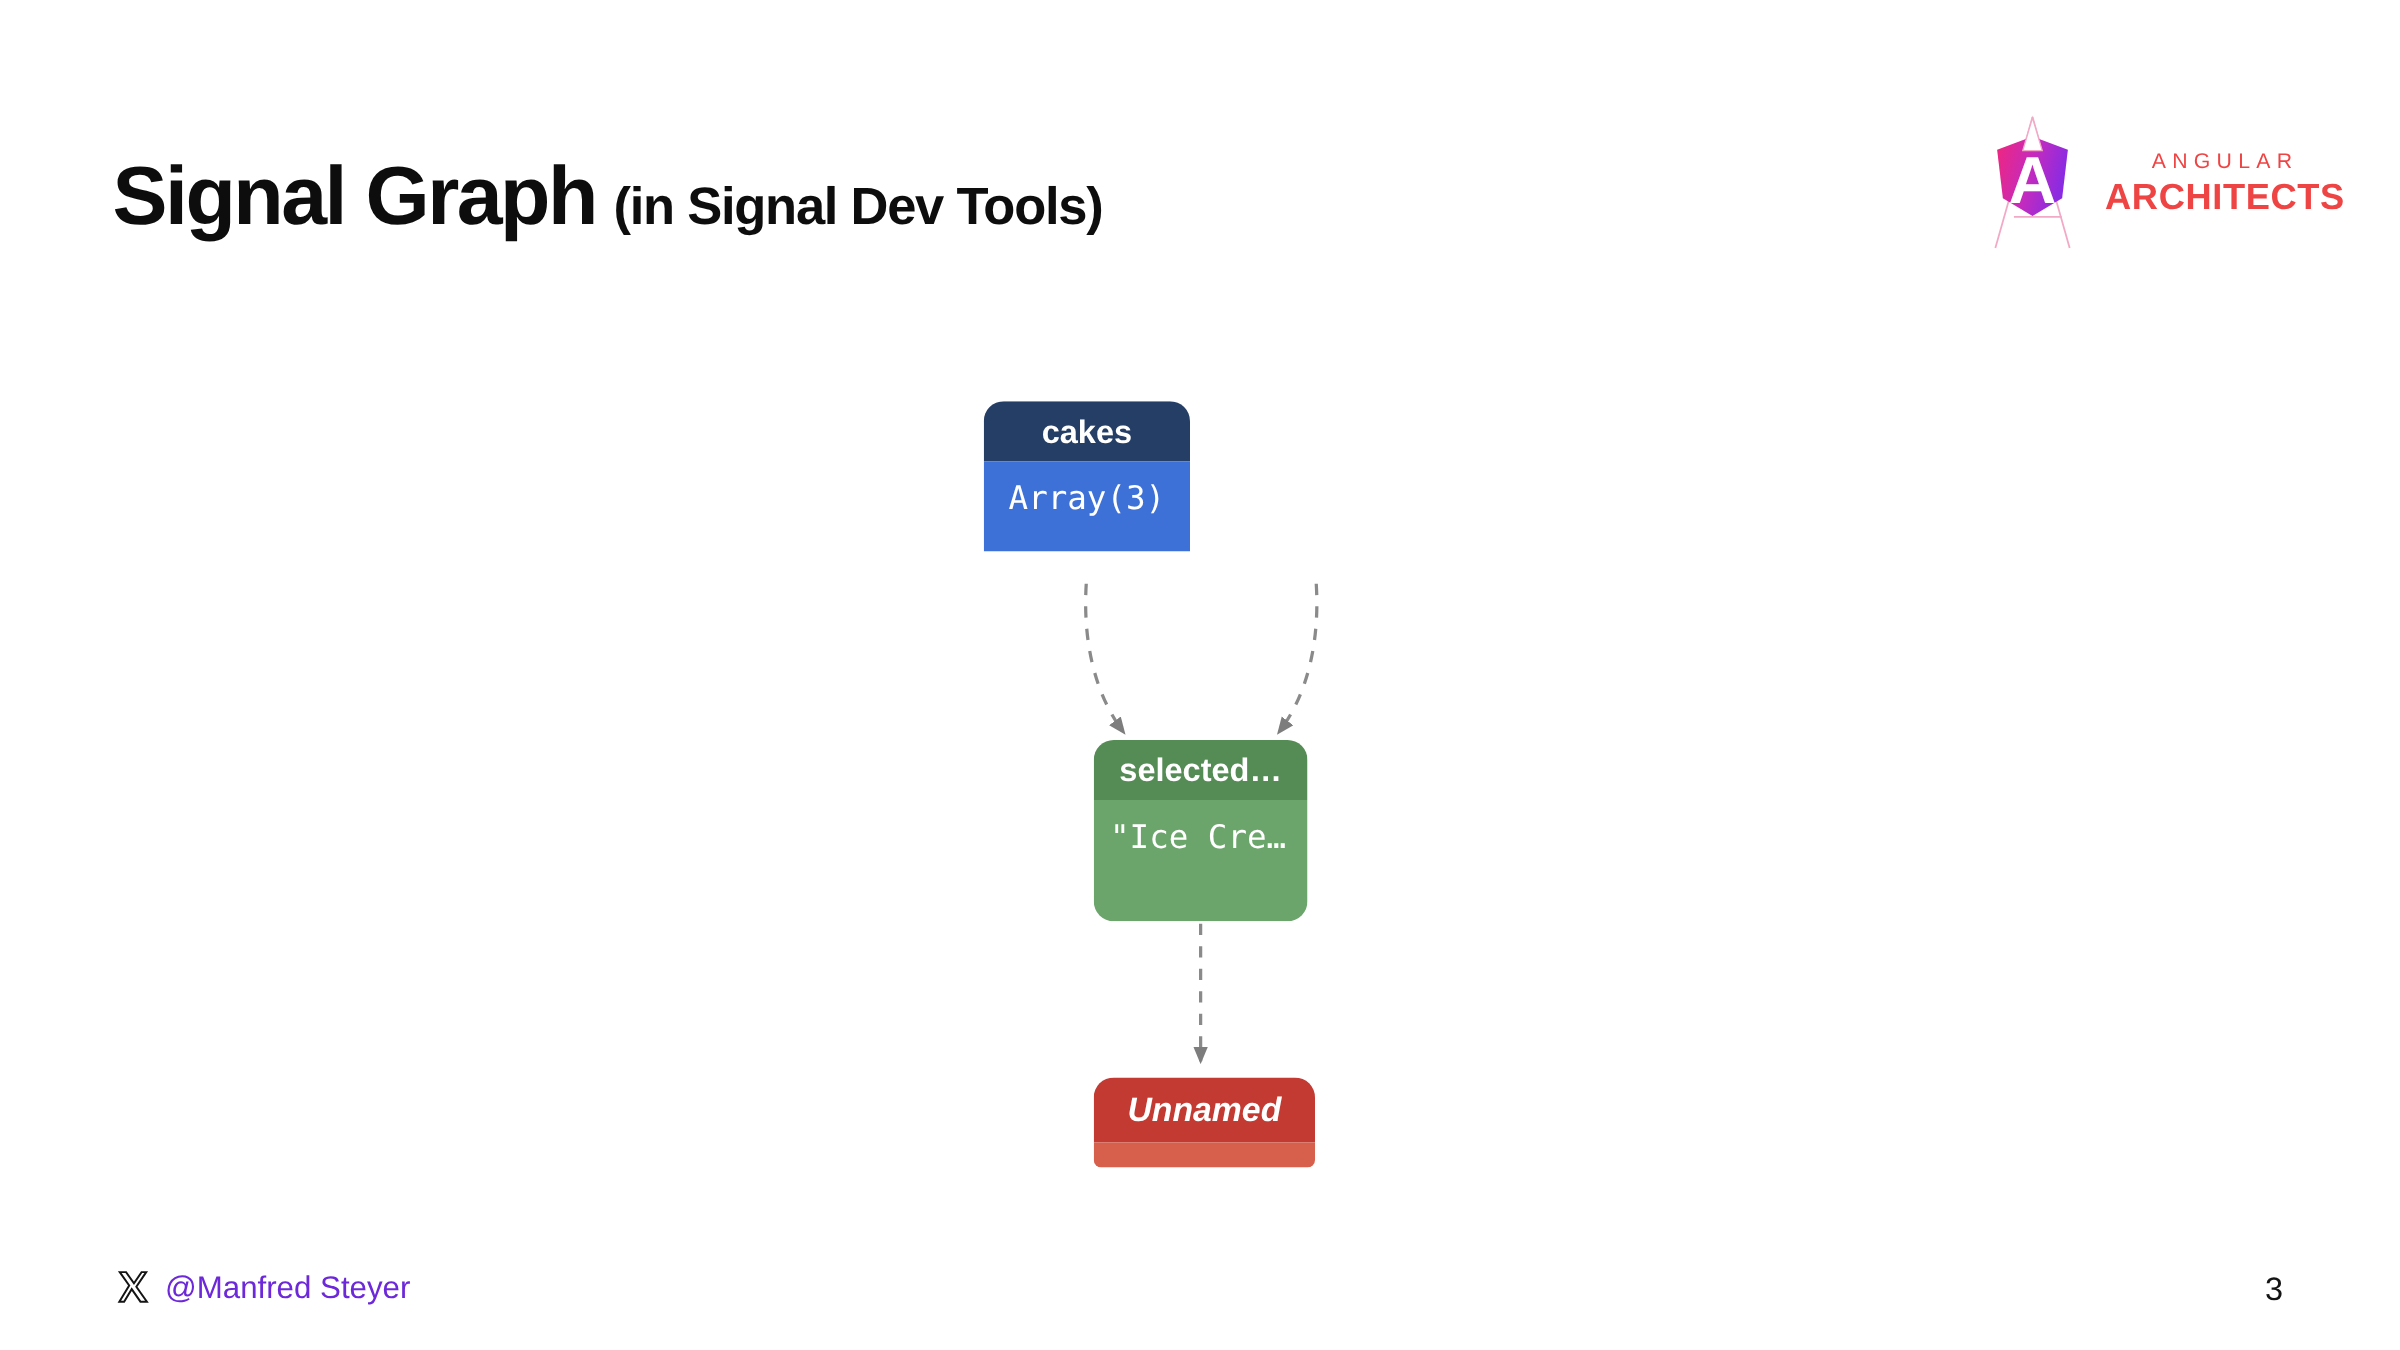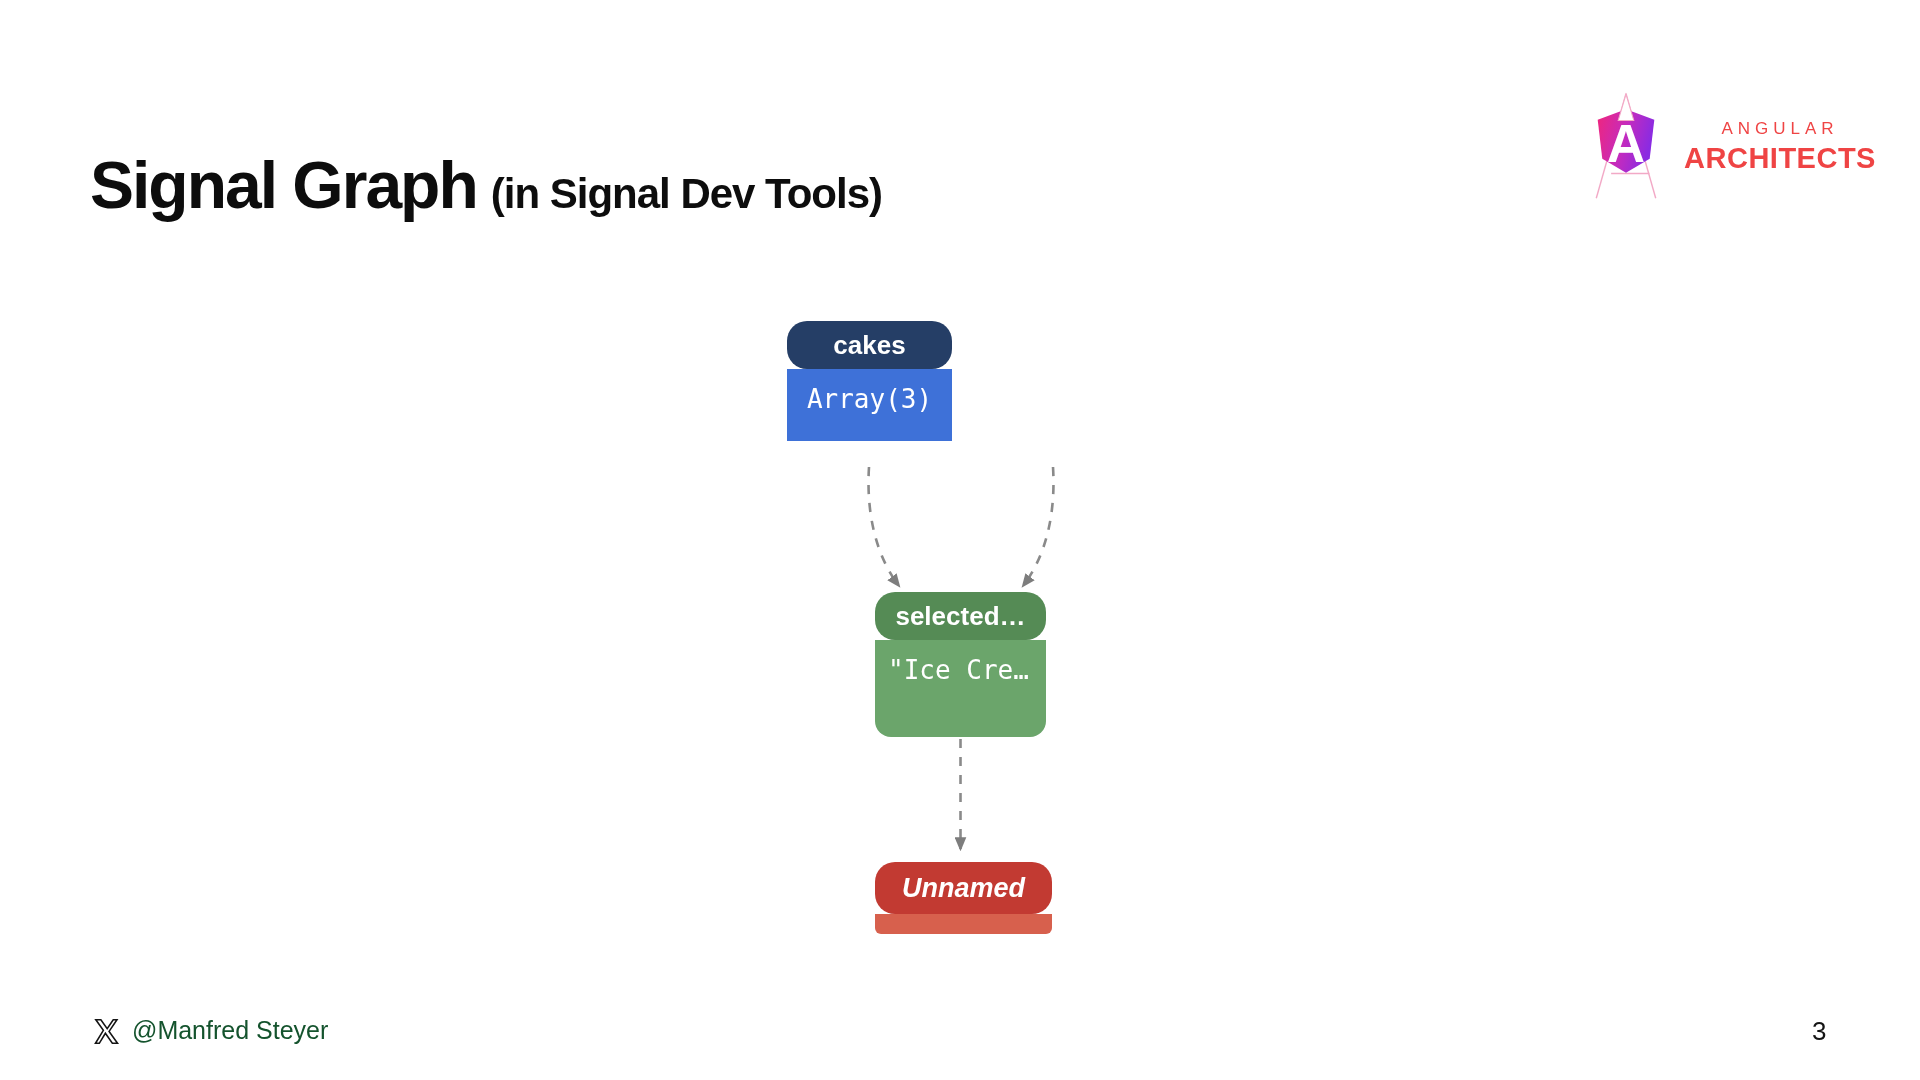--- a/index.html
+++ b/index.html
@@ -15,21 +15,20 @@
 
   
   .title-row {
     position: absolute;
     left: 90px;
     top: 118px;
     display: flex;
     align-items: baseline;
     white-space: nowrap;
     color: #0d0d0d;
-    margin-top: 29px;
   }
   .title-main {
     font-size: 66px;
     font-weight: 700;
     letter-spacing: -2px;
   }
   .title-sub {
     font-size: 42px;
     font-weight: 700;
     letter-spacing: -1px;
@@ -69,21 +68,20 @@
     border-radius: 16px;
     overflow: hidden;
     color: #ffffff;
     text-align: center;
   }
   .node-header {
     height: 48px;
     line-height: 48px;
     font-size: 26px;
     font-weight: 600;
-    border-radius: 20px;
   }
   .node-body {
     font-family: "DejaVu Sans Mono", monospace;
     font-size: 26px;
     padding-top: 15px;
   }
   .node-cakes    { left: 787px;  top: 321px; width: 165px; height: 145px; }
   .node-selected { left: 968px;  top: 321px; width: 169px; height: 145px; }
   .node-computed { left: 875px;  top: 592px; width: 171px; height: 145px; }
   .node-cakes .node-header,
@@ -113,22 +111,22 @@
     width: 1920px; height: 1080px;
     pointer-events: none;
   }
 
   
   .footer-left {
     position: absolute;
     left: 93px;
     top: 1016px;
     display: flex;
-    align-items: flex-end;
-    color: #14532d;
+    align-items: flex-start;
+    color: #6d28d9;
   }
   .x-icon { width: 27px; height: 27px; }
   .footer-handle {
     margin-left: 12px;
     font-size: 25px;
   }
   .page-number {
     position: absolute;
     left: 1812px;
     top: 1016px;

